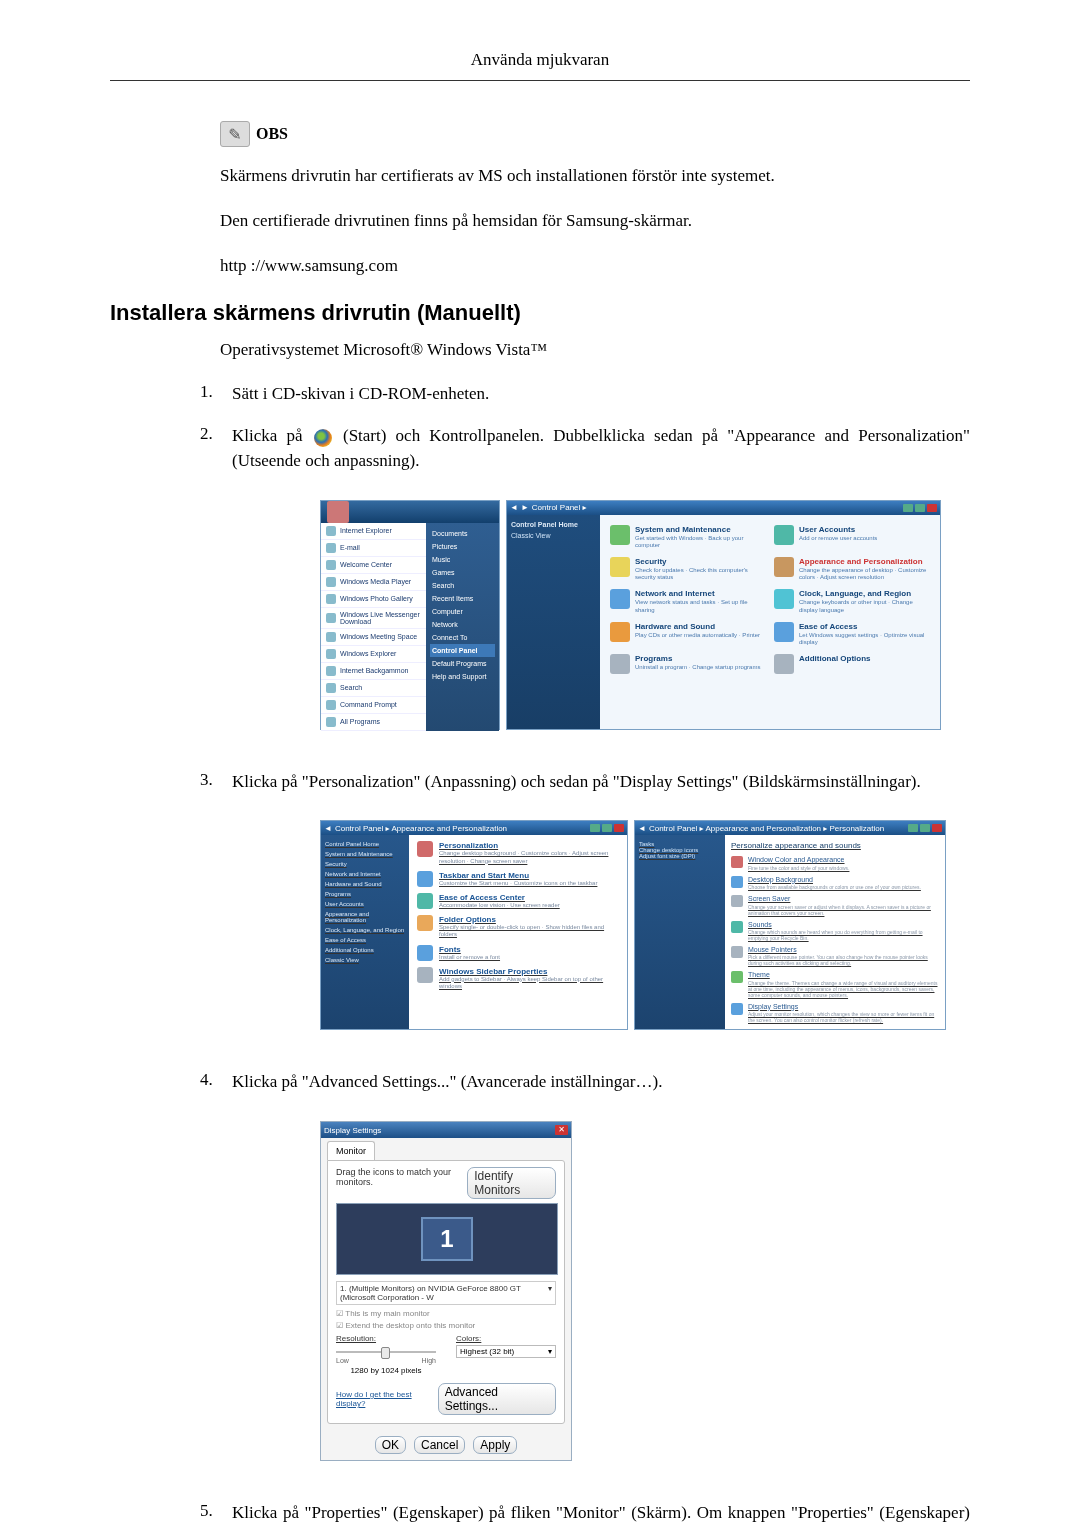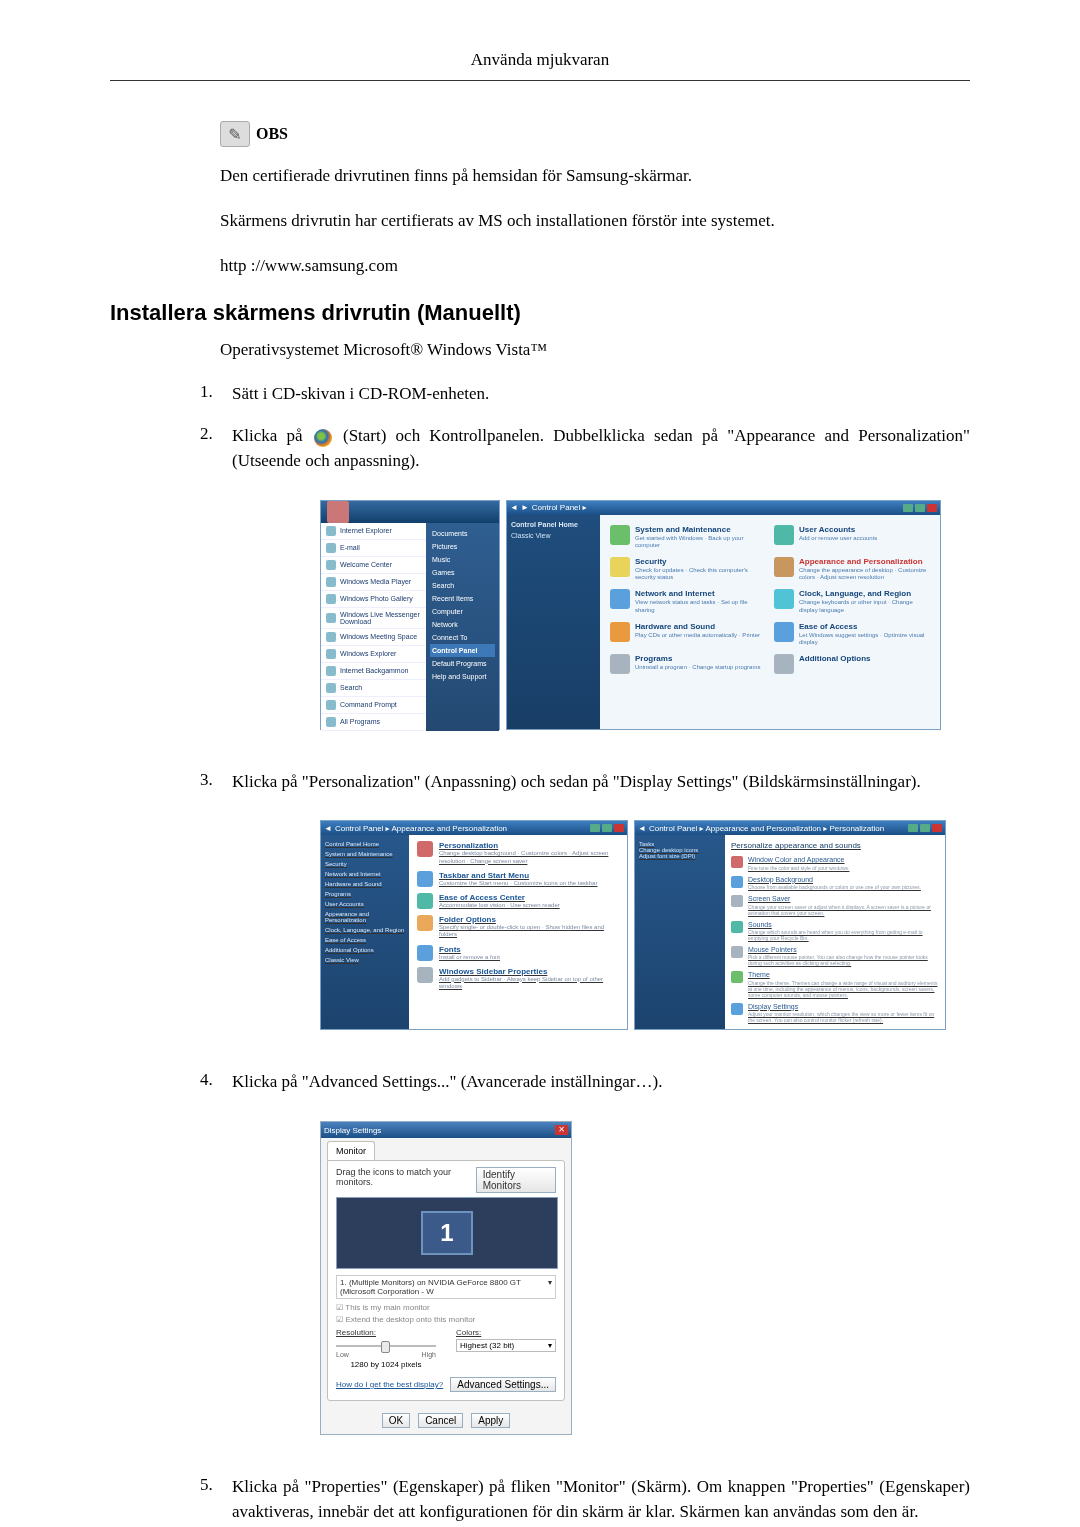--- a/index.html
+++ b/index.html
@@ -303,39 +303,39 @@
   .sliders .col { flex:1; }
   .sliders .lab { text-decoration:underline; color:#333; margin-bottom:2px;}
   .slider-track { height:6px; position:relative; margin:6px 0 2px 0;}
   .slider-track::before{ content:""; position:absolute; left:0; right:0; top:2px; height:2px; background:#bbb;}
   .slider-thumb { position:absolute; top:-2px; left:45%; width:7px; height:10px; background:#eaeaea; border:1px solid #888; border-radius:2px;}
   .range-labels { display:flex; justify-content:space-between; font-size:7px; color:#666;}
   .combo { border:1px solid #bbb; font-size:8px; padding:1px 3px; display:flex; justify-content:space-between; background:#fff;}
   .reso-val { text-align:center; font-size:8px; margin-top:2px;}
   .link-row { display:flex; justify-content:space-between; align-items:center; margin-top:8px; font-size:8px;}
   .link { color:#1a5596; text-decoration:underline;}
-  .btn { border:1px solid #9aaec2; background:linear-gradient(to bottom,#fff,#e6e6e6); padding:1px 6px; font-size:10px; border-radius:0;}
+  .btn { border:1px solid #9aaec2; background:linear-gradient(to bottom,#fff,#e6e6e6); padding:1px 6px; font-size:12px; border-radius:7px;}
   .dlg-buttons { display:flex; justify-content:center; gap:8px; padding:6px 8px; }
 
 </style>
 </head>
 <body>
 
 <div class="page">
 
   <div class="header-title">Använda mjukvaran</div>
   <hr class="top-rule">
 
   <div class="obs-block">
     <div class="obs-head">
       <span class="obs-icon">✎</span>
       <span class="obs-label">OBS</span>
     </div>
+    <p>Skärmens drivrutin har certifierats av MS och installationen förstör inte systemet.</p>
     <p>Den certifierade drivrutinen finns på hemsidan för Samsung-skärmar.</p>
-    <p>Skärmens drivrutin har certifierats av MS och installationen förstör inte systemet.</p>
     <p>http ://www.samsung.com</p>
   </div>
 
   <h2 class="section-heading">Installera skärmens drivrutin (Manuellt)</h2>
 
   <div class="os-line">Operativsystemet Microsoft® Windows Vista™</div>
 
   <ol class="steps">
 
     <li>

